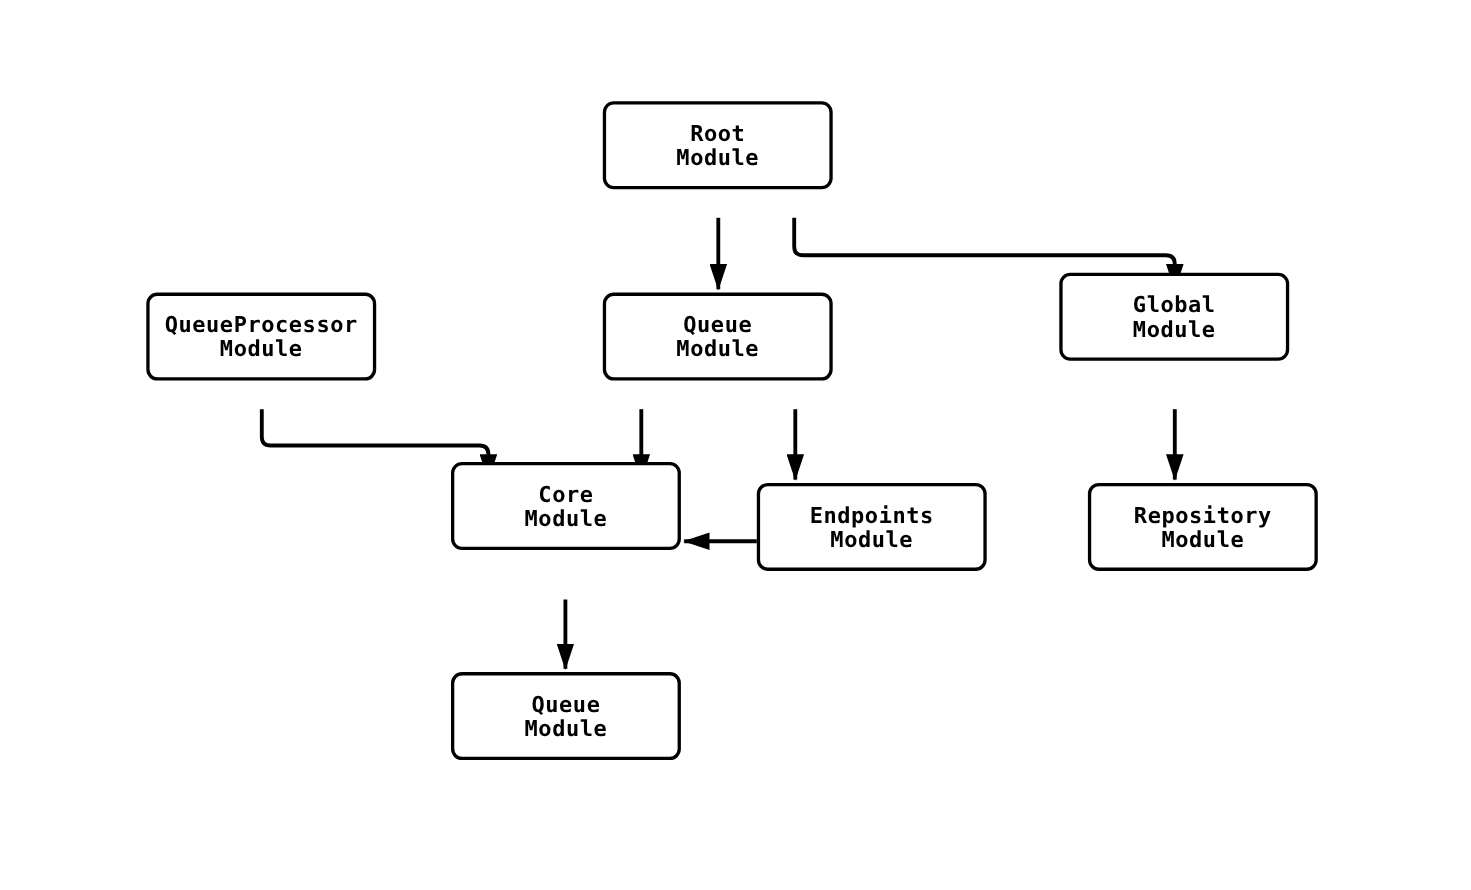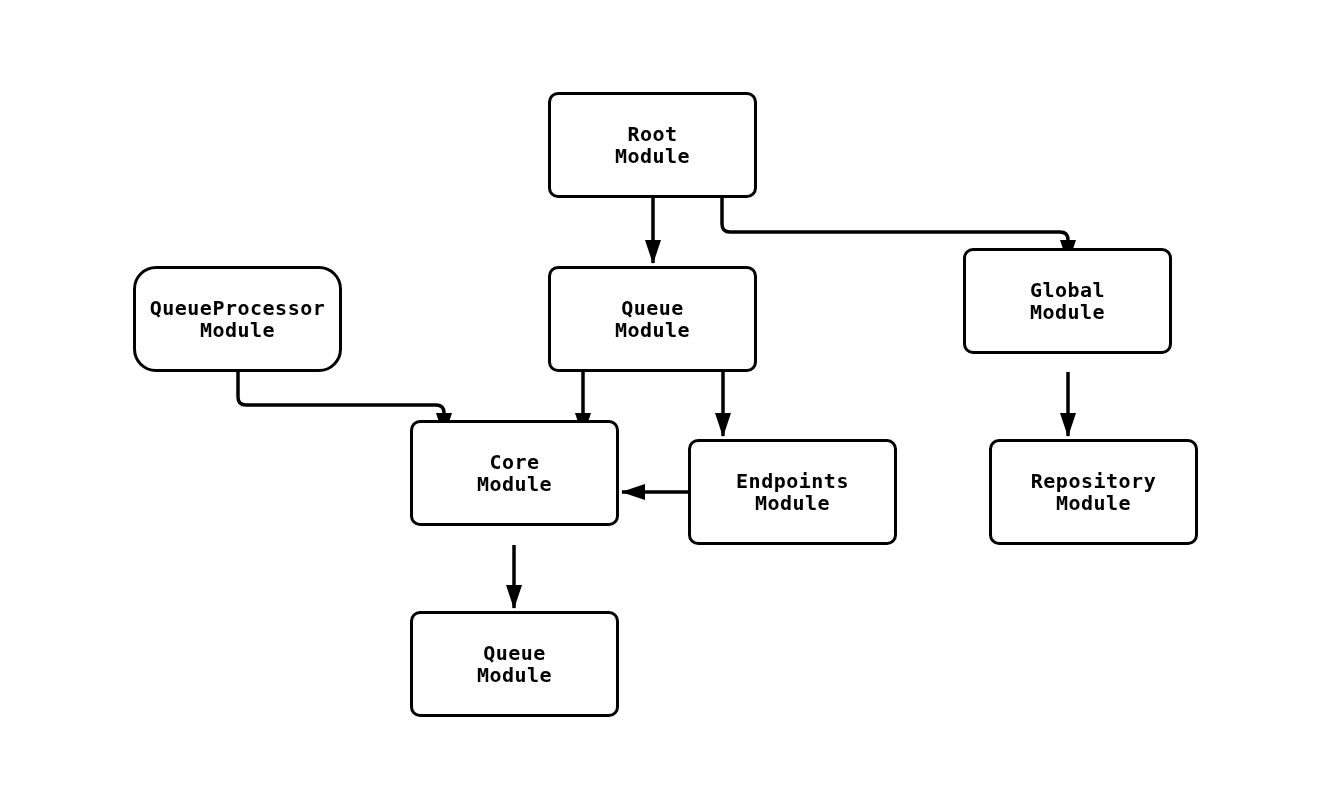--- a/index.html
+++ b/index.html
@@ -18,21 +18,21 @@
   #edges {
     position: absolute;
     left: 0;
     top: 0;
     width: 1337px;
     height: 809px;
   }
   .node {
     position: absolute;
     width: 209px;
-    height: 106px;
+    height: 80px;
     box-sizing: border-box;
     background: #ffffff;
     border: 3.5px solid #000000;
     border-radius: 10px;
     display: flex;
     flex-direction: column;
     align-items: center;
     justify-content: center;
     text-align: center;
     font-weight: 700;
@@ -41,21 +41,21 @@
     color: #000000;
     letter-spacing: 0.5px;
   }
   .edge {
     fill: none;
     stroke: #000000;
     stroke-width: 3.5px;
   }
   
   .pos-root          { left: 548px;  top: 92px;  }
-  .pos-queueprocessor{ left: 133px;  top: 266px; border-radius: 23px; }
+  .pos-queueprocessor{ left: 133px;  top: 266px; }
   .pos-server        { left: 548px;  top: 266px; }
   .pos-global        { left: 963px;  top: 248px; }
   .pos-core          { left: 410px;  top: 420px; }
   .pos-endpoints     { left: 688px;  top: 439px; }
   .pos-repository    { left: 989px;  top: 439px; }
   .pos-queue         { left: 410px;  top: 611px; }
 </style>
 </head>
 <body>
 

